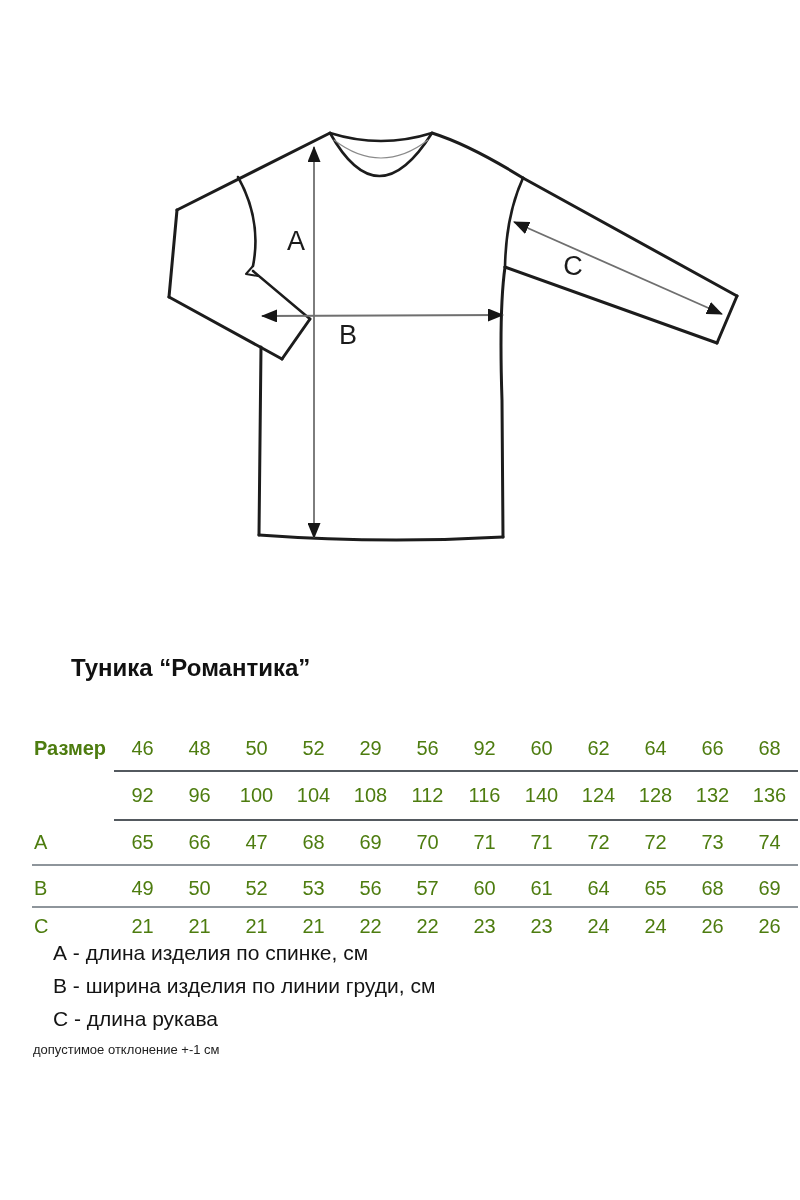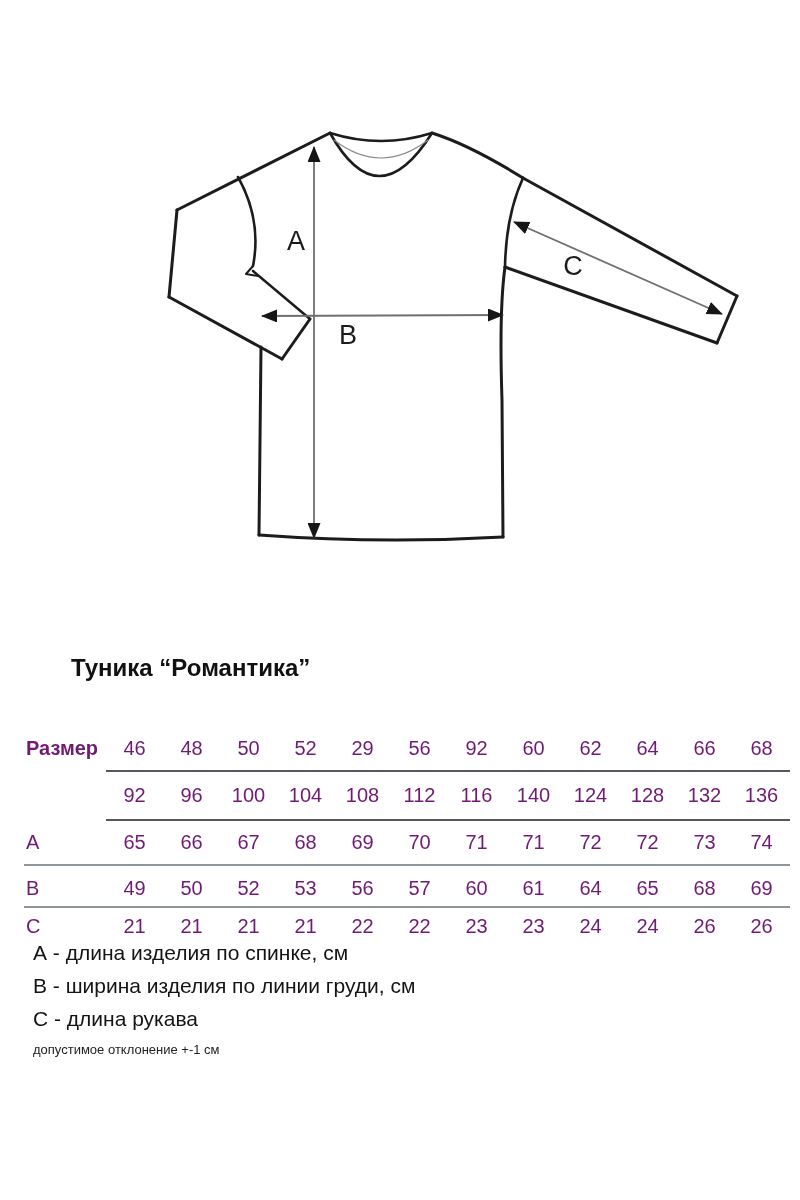--- a/index.html
+++ b/index.html
@@ -6,39 +6,39 @@
   .sheet{
     position:relative;width:800px;height:1200px;background:#ffffff;
     font-family:"Liberation Sans","DejaVu Sans",sans-serif;color:#1b1b1b;overflow:hidden;
   }
   .diagram-wrap{position:absolute;left:0;top:0;width:800px;height:645px;}
   .page-title{
     position:absolute;left:32px;top:654px;
     font-size:24px;font-weight:bold;letter-spacing:0px;color:#111;margin-left:39px;
   }
   table.sizes{
-    position:absolute;left:24px;top:726px;width:766px;
+    position:absolute;left:32px;top:726px;width:766px;
     border-collapse:collapse;table-layout:fixed;
-    font-size:20px;color:#701a75;
+    font-size:20px;color:#4d7c0f;
   }
   table.sizes td{padding:0;text-align:center;vertical-align:middle;}
   table.sizes td.lbl{text-align:left;width:80px;padding-left:2px;}
   table.sizes td.lbl.b{font-weight:bold;}
   tr.r-sizes{height:45px;}
   tr.r-chest{height:49px;}
   tr.r-a{height:45px;}
   tr.r-b{height:42px;}
   tr.r-c{height:37px;}
   tr.r-sizes td.val{border-bottom:2px solid #53595f;}
   tr.r-chest td.val{border-bottom:2px solid #53595f;}
   tr.r-a td{border-bottom:2px solid #8e959b;}
   tr.r-b td{border-bottom:2px solid #8e959b;}
   tr.r-b td{padding-top:5px;}
   .legend{position:absolute;left:33px;top:936px;font-size:21px;line-height:33px;color:#141414;}
-  .legend div{white-space:nowrap;}
+  .legend div{white-space:nowrap;margin-left:20px;}
   .note{position:absolute;left:33px;top:1042px;font-size:13px;color:#222;}
   svg text{font-family:"Liberation Sans","DejaVu Sans",sans-serif;}
 </style>
 </head>
 <body>
 
 <div class="sheet">
 
   <div class="diagram-wrap">
     <svg width="800" height="645" viewBox="0 0 800 645" xmlns="http://www.w3.org/2000/svg">
@@ -116,21 +116,21 @@
           <td class="val">140</td>
           <td class="val">124</td>
           <td class="val">128</td>
           <td class="val">132</td>
           <td class="val">136</td>
         </tr>
         <tr class="r-a">
           <td class="lbl">A</td>
           <td class="val">65</td>
           <td class="val">66</td>
-          <td class="val">67</td>
+          <td class="val">47</td>
           <td class="val">68</td>
           <td class="val">69</td>
           <td class="val">70</td>
           <td class="val">71</td>
           <td class="val">71</td>
           <td class="val">72</td>
           <td class="val">72</td>
           <td class="val">73</td>
           <td class="val">74</td>
         </tr>

